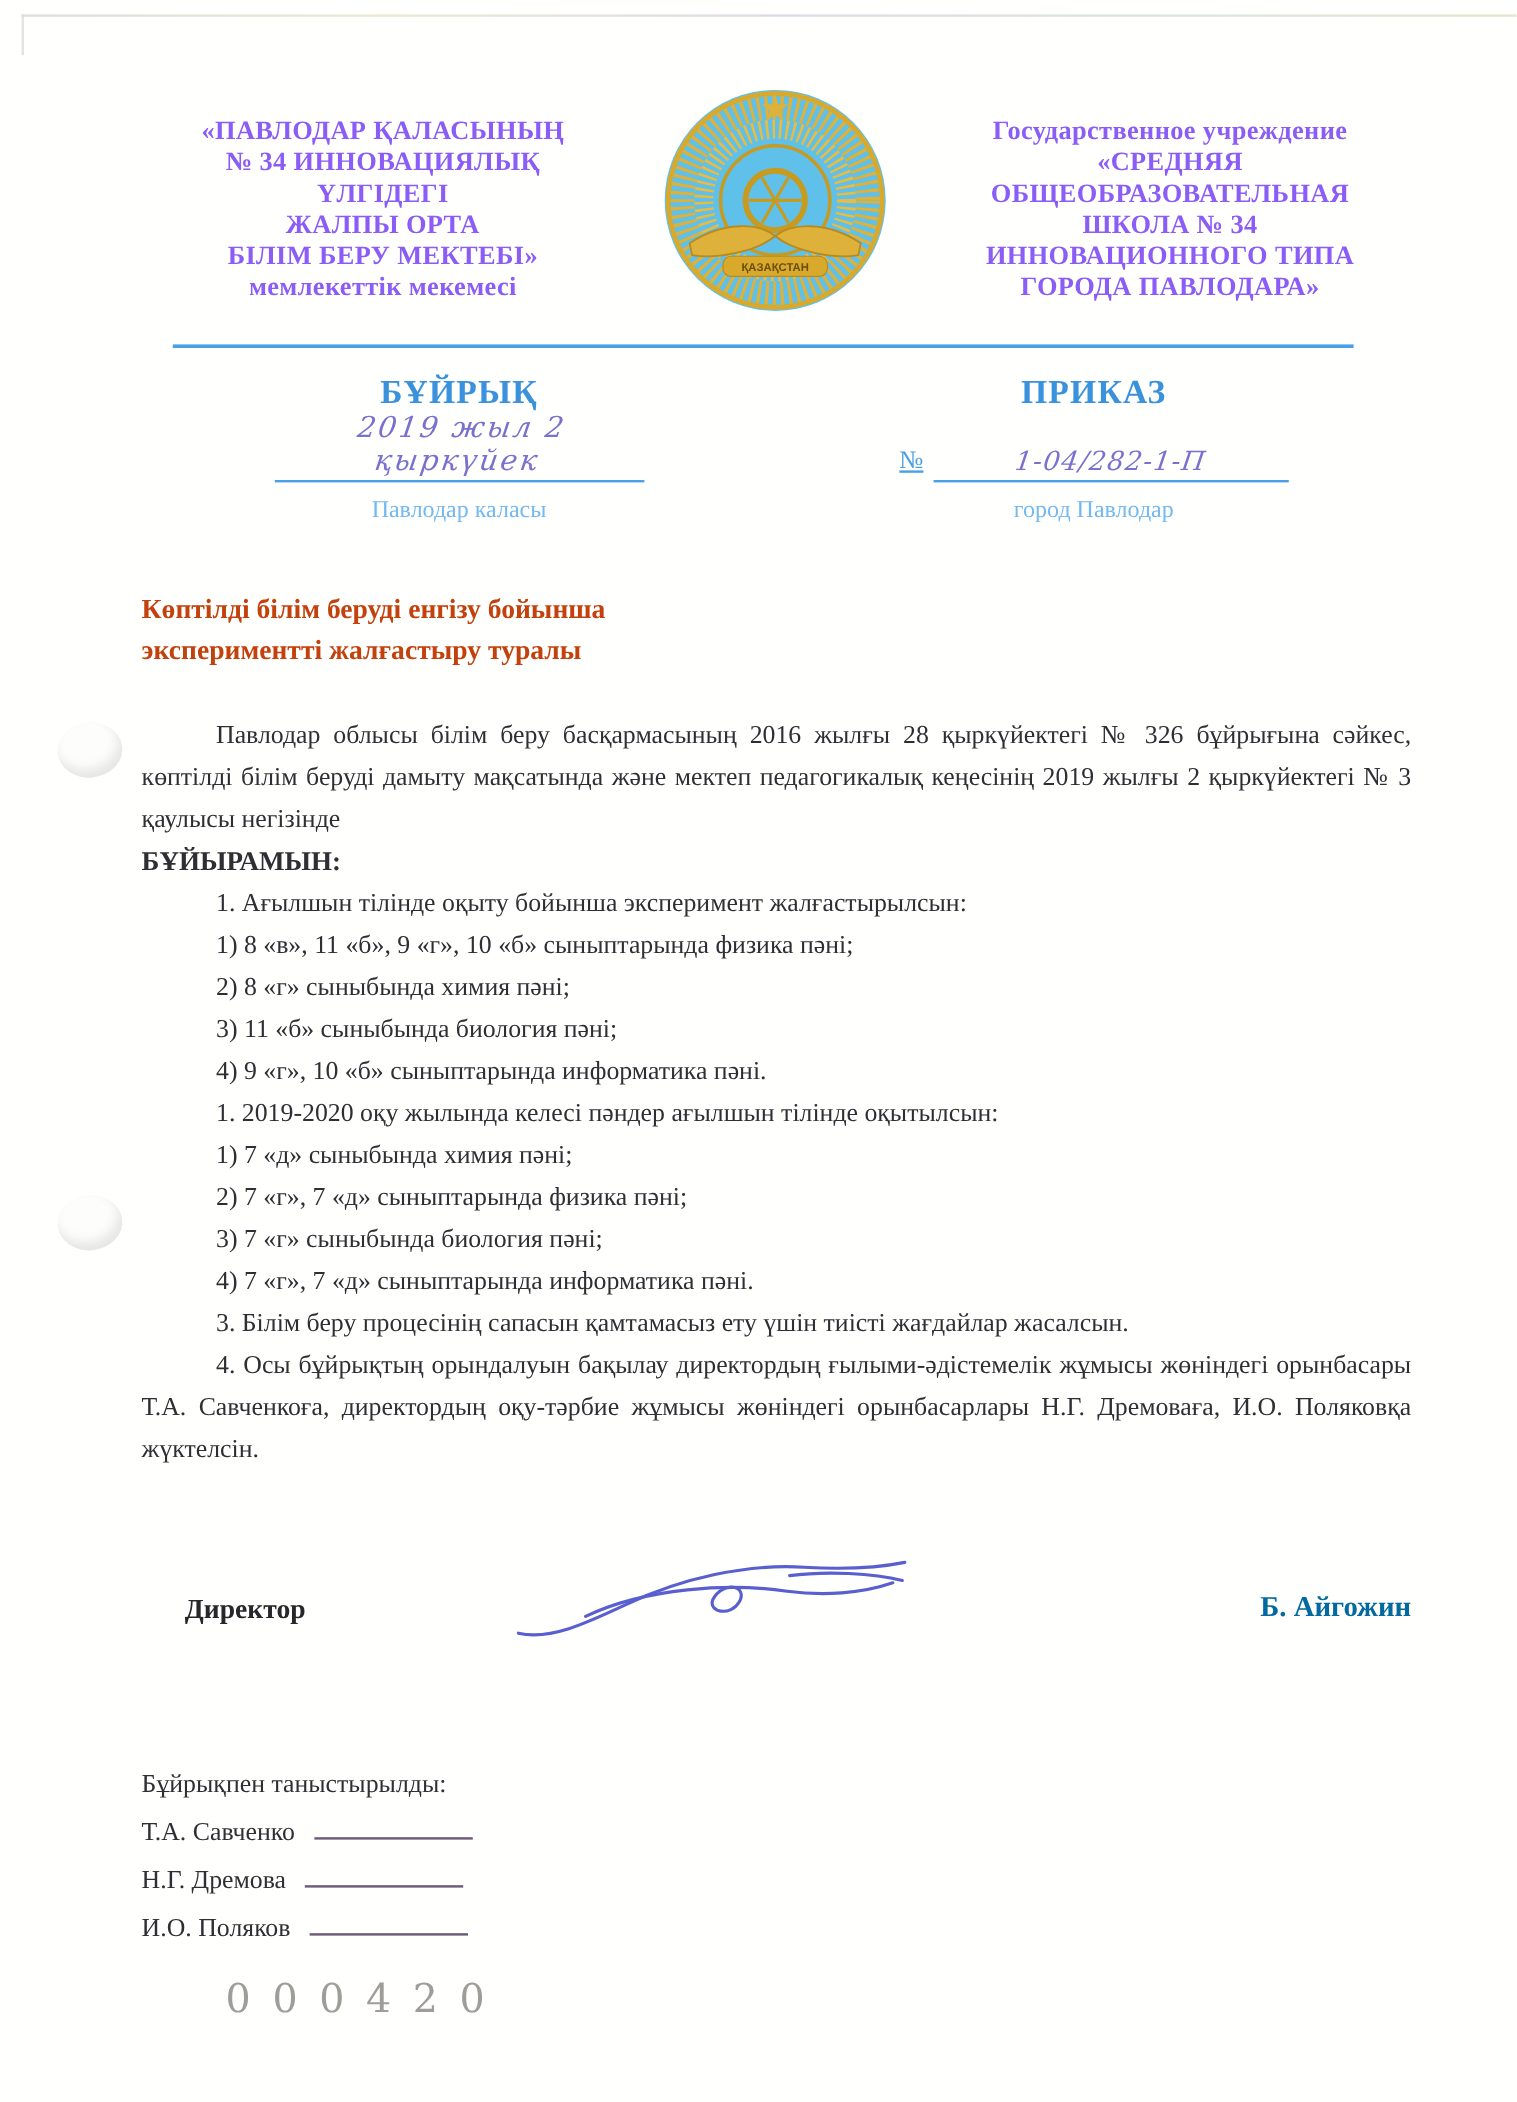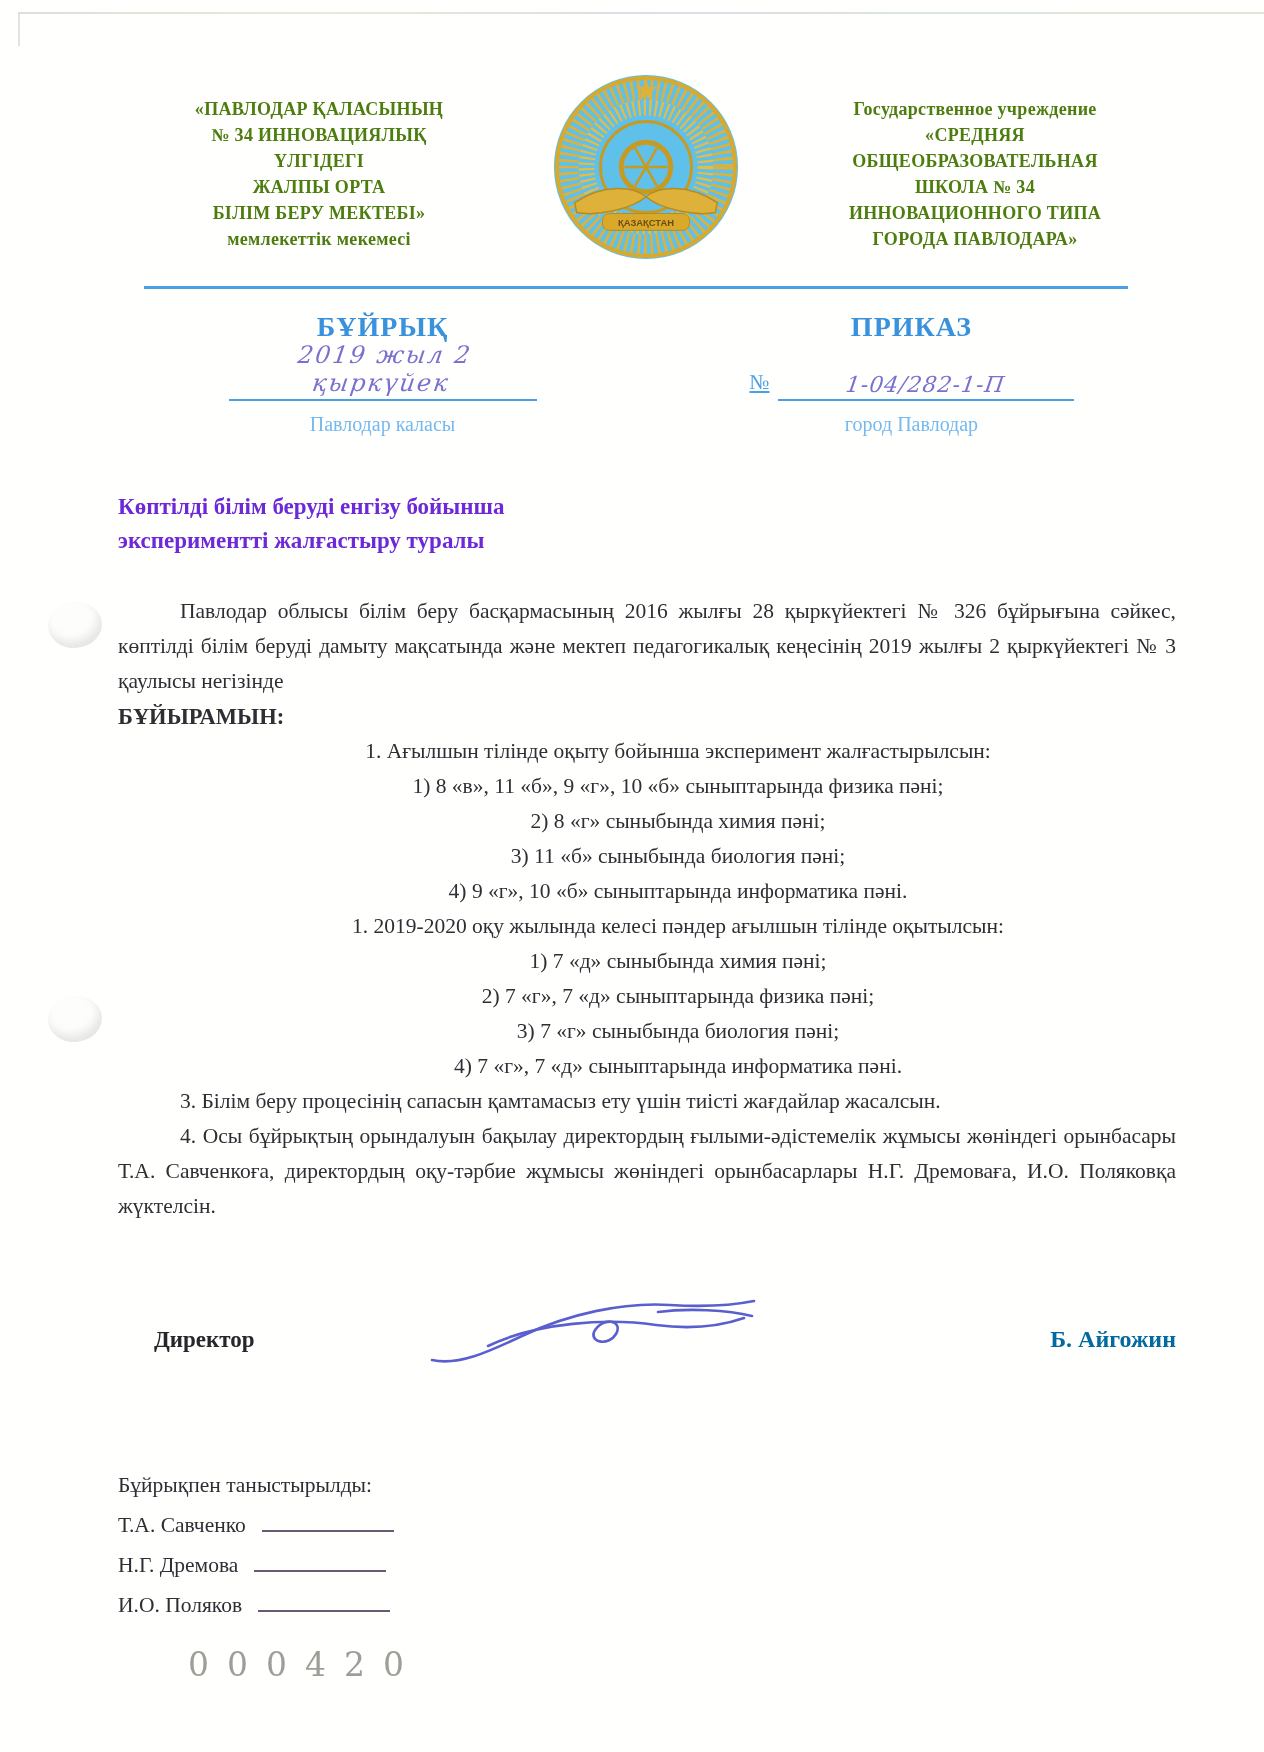--- a/index.html
+++ b/index.html
@@ -16,46 +16,46 @@
   .scan-top{position:absolute;top:12px;left:18px;right:0;height:2px;
     background:linear-gradient(90deg,#d6dad4,#e9e5cf,#dcd3e2,#d2e2da,#e3e0c8);opacity:.85;}
   .scan-left{position:absolute;top:12px;left:18px;width:2px;height:34px;background:#d9ddd8;opacity:.8;}
   .punch{position:absolute;left:48px;width:54px;height:46px;border-radius:50%;
     background:#fdfdfc;box-shadow:inset -3px -7px 9px rgba(90,90,95,.14);transform:rotate(-6deg);}
   .punch.p1{top:602px;}
   .punch.p2{top:996px;}
 
   
   .header{display:flex;justify-content:space-between;align-items:flex-start;}
-  .org{width:402px;text-align:center;font-weight:bold;font-size:18px;line-height:26px;
-    color:#4d7c0f;white-space:pre-line;margin-top:10px;letter-spacing:.3px;}
+  .org{width:402px;text-align:center;font-weight:bold;font-size:22px;line-height:26px;
+    color:#8b5cf6;white-space:pre-line;margin-top:10px;letter-spacing:.3px;}
   .emblem-wrap{width:200px;flex:0 0 auto;margin-top:-18px;}
   .rule{height:3px;background:#4aa0e6;margin:16px 48px 0 26px;}
 
   
   .order-row{display:flex;margin-top:22px;}
   .order-col{width:50%;text-align:center;}
   .order-title{font-weight:bold;font-size:28px;letter-spacing:1px;color:#3a92dd;}
   .hand-zone{margin-top:10px;height:48px;display:flex;justify-content:center;align-items:flex-end;}
   .hand-line{display:inline-block;width:308px;border-bottom:2px solid #4aa0e6;text-align:center;padding-bottom:2px;}
   .hand-line.num{width:296px;}
   .hand{font-family:"DejaVu Serif", serif;font-style:italic;color:#7a71cf;
     font-size:24px;letter-spacing:2px;transform:skewX(-8deg);display:inline-block;}
   .hand.num{font-size:22px;letter-spacing:1px;}
   .num-prefix{color:#4aa0e6;font-size:21px;margin-right:8px;align-self:flex-end;
     border-bottom:2px solid transparent;padding-bottom:4px;text-decoration:underline;}
   .city{margin-top:12px;font-size:20px;color:#74b9ef;}
 
   
   .subject{margin-top:54px;font-weight:bold;font-size:23px;line-height:34px;
-    color:#6d28d9;white-space:pre-line;}
+    color:#c2410c;white-space:pre-line;}
   .body-block{margin-top:36px;font-size:21.5px;line-height:35px;}
   .para{text-align:justify;text-indent:62px;}
   .resolve{font-weight:bold;font-size:22.5px;}
-  .directive{margin-left:62px;text-align:center;}
+  .directive{margin-left:62px;}
 
   
   .sig-row{position:relative;margin-top:102px;display:flex;justify-content:space-between;align-items:center;}
   .sig-role{font-weight:bold;font-size:23px;margin-left:36px;color:#26262b;}
   .sig-name{font-weight:bold;font-size:24px;color:#0369a1;}
   .sig-svg{position:absolute;left:300px;top:-34px;}
 
   
   .ack{margin-top:112px;font-size:21.5px;line-height:40px;color:#2e2e34;}
   .ack-row .line{display:inline-block;width:132px;height:18px;

